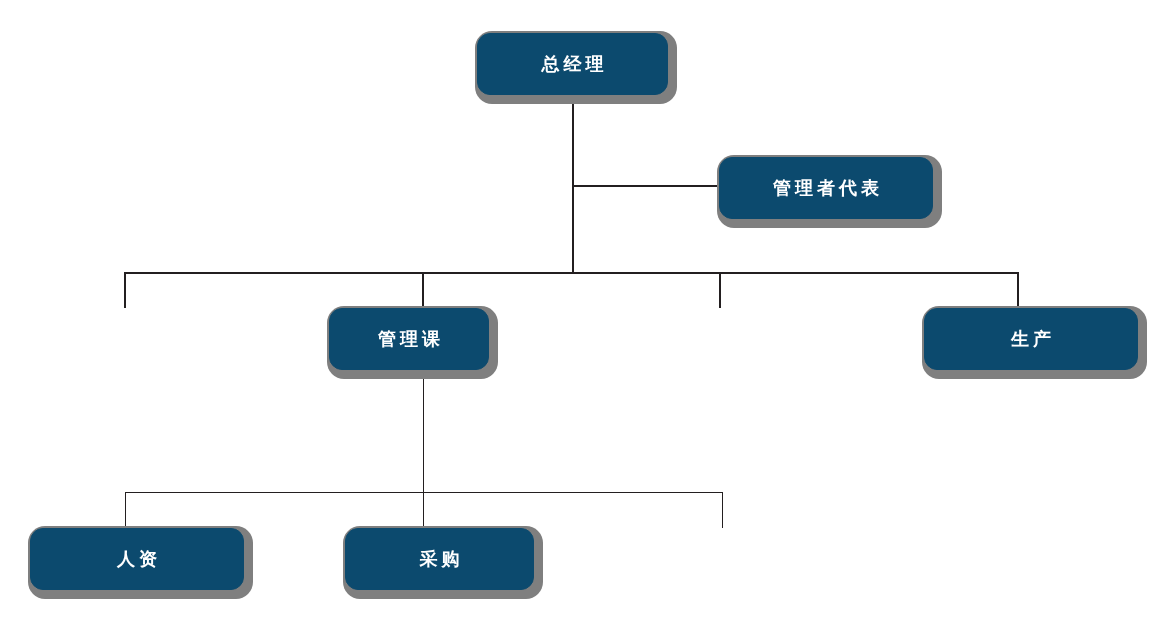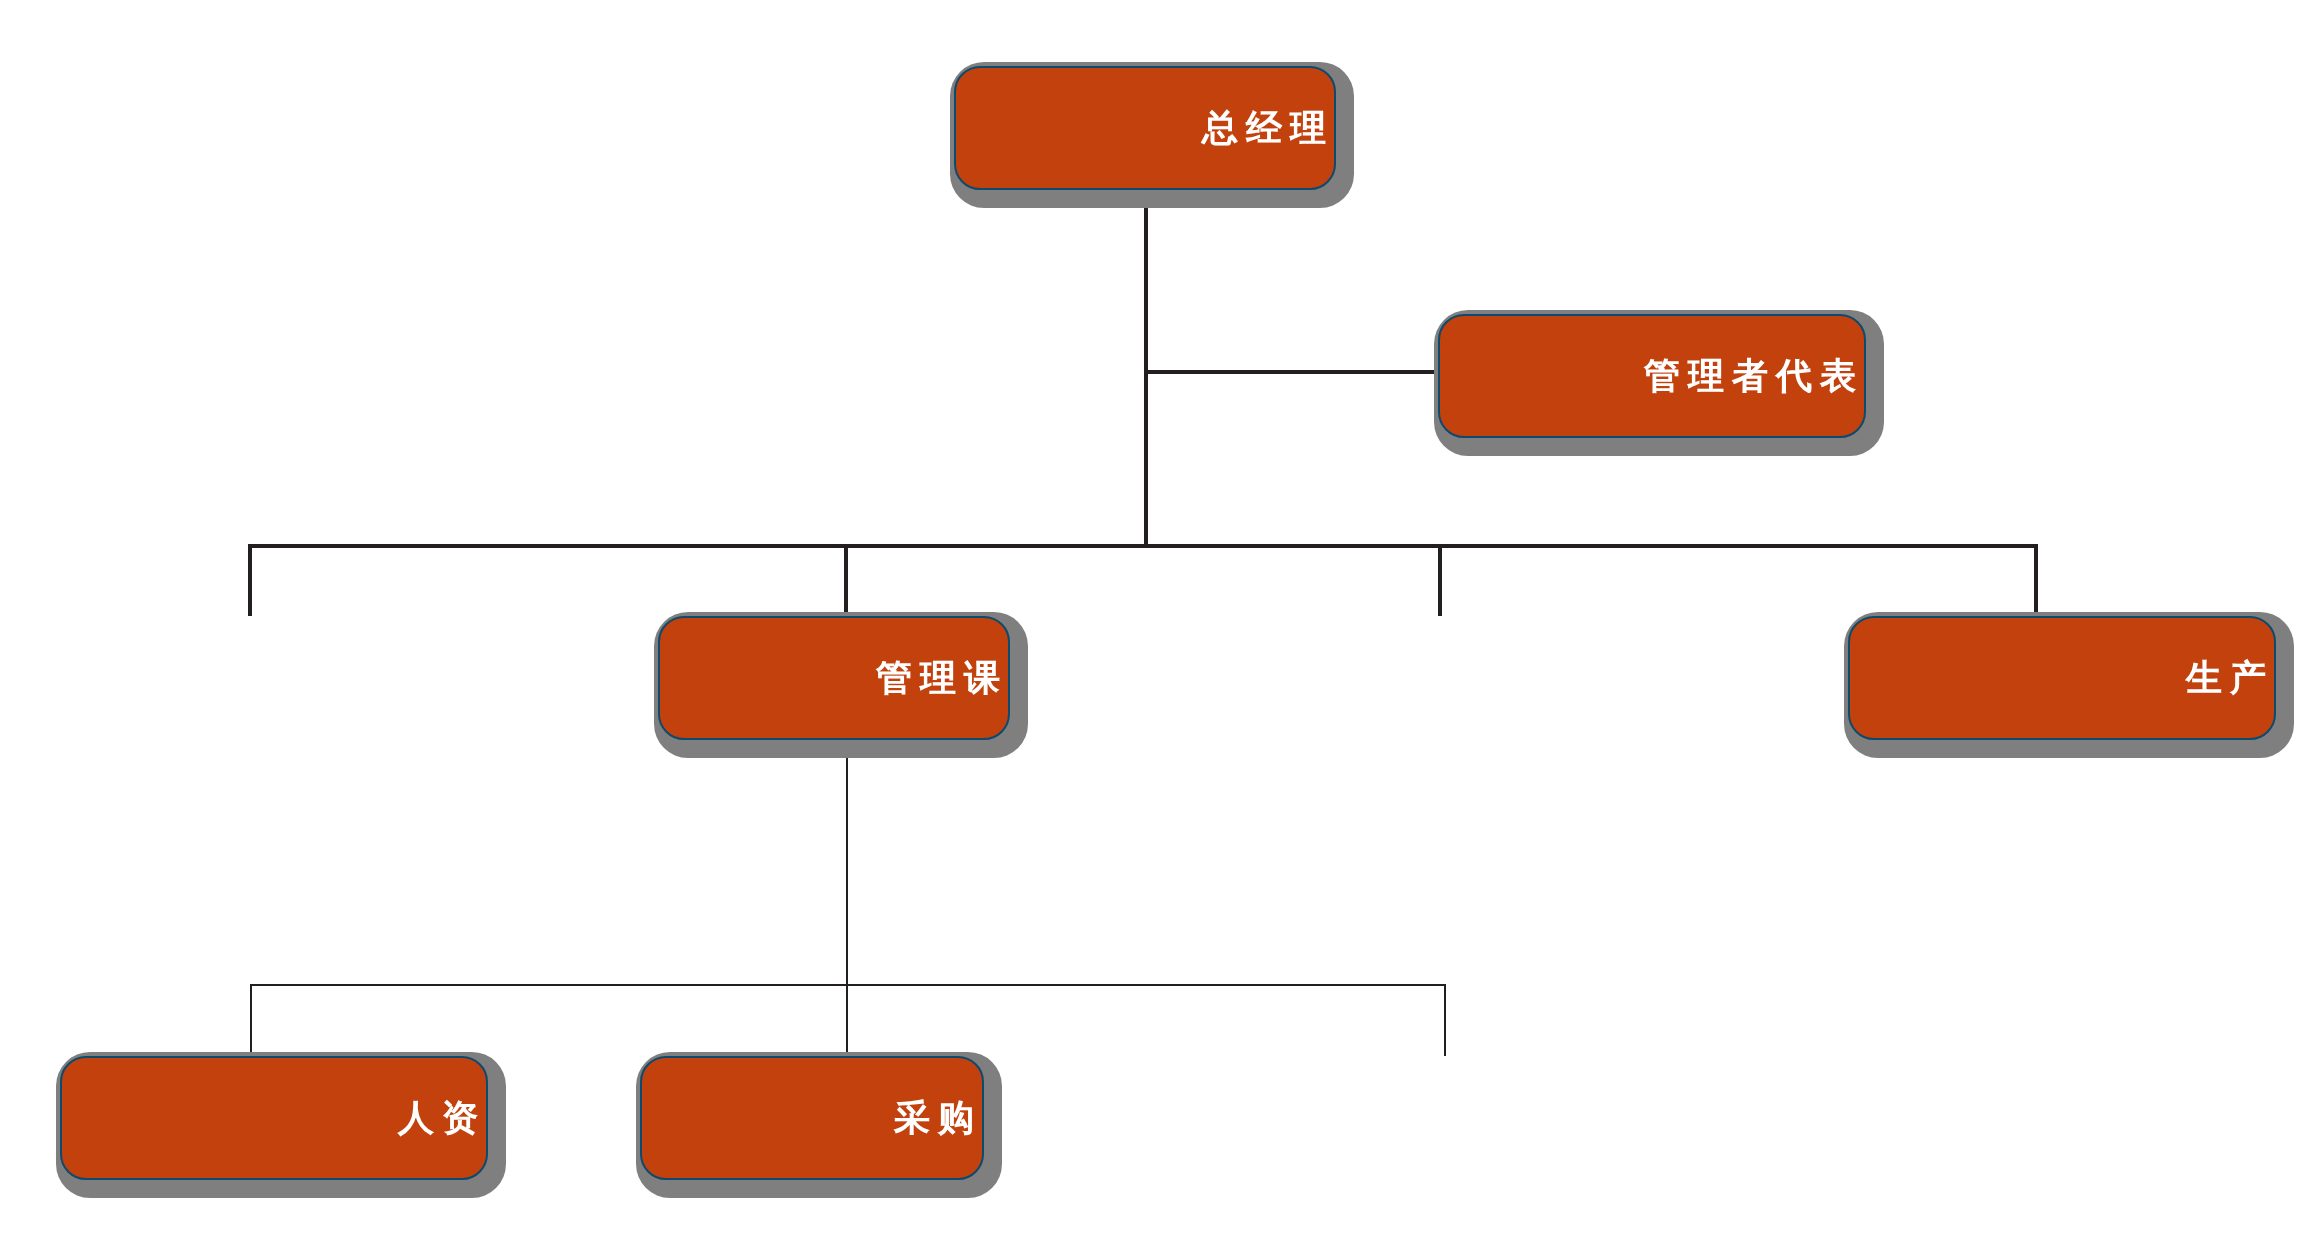--- a/index.html
+++ b/index.html
@@ -23,49 +23,49 @@
   }
   .node .shadow {
     position: absolute;
     left: -2px; top: -2px; right: -9px; bottom: -9px;
     background: #7f7f7f;
     border-radius: 17px;
   }
   .node .face {
     position: absolute;
     inset: 0;
-    background: #c2410c;
+    background: #0c4a6e;
     border: 1px solid #0c4a6e;
     border-radius: 13px;
     display: flex;
     align-items: center;
-    justify-content: flex-end;
+    justify-content: center;
   }
   .node .label {
     color: #ffffff;
     font-size: 18px;
     font-weight: 700;
     letter-spacing: 4px;
     text-indent: 4px; 
     white-space: nowrap;
   }
   
   .line {
     position: absolute;
     background: #231f20;
   }
   
   .n-gm        { left: 477px; top: 33px;  width: 191px; }
   .n-rep       { left: 719px; top: 157px; }
   .n-yewu      { left: 30px;  top: 308px; }
-  .n-guanlike  { left: 329px; top: 308px; width: 176px; }
+  .n-guanlike  { left: 329px; top: 308px; width: 160px; }
   .n-pinbao    { left: 625px; top: 308px; }
   .n-shengchan { left: 924px; top: 308px; text-decoration: underline; }
   .n-renzi     { left: 30px;  top: 528px; }
-  .n-caigou    { left: 320px; top: 528px; width: 172px; text-decoration: underline; }
+  .n-caigou    { left: 345px; top: 528px; width: 189px; text-decoration: underline; }
   .n-cangku    { left: 627px; top: 528px; }
 </style>
 </head>
 <body>
 
 <div class="canvas">
 
   <div class="line" style="left:572px; top:94px;  width:2px;   height:180px;"></div>
   <div class="line" style="left:573px; top:185px; width:146px; height:2px;"></div>
   <div class="line" style="left:124px; top:272px; width:895px; height:2px;"></div>

